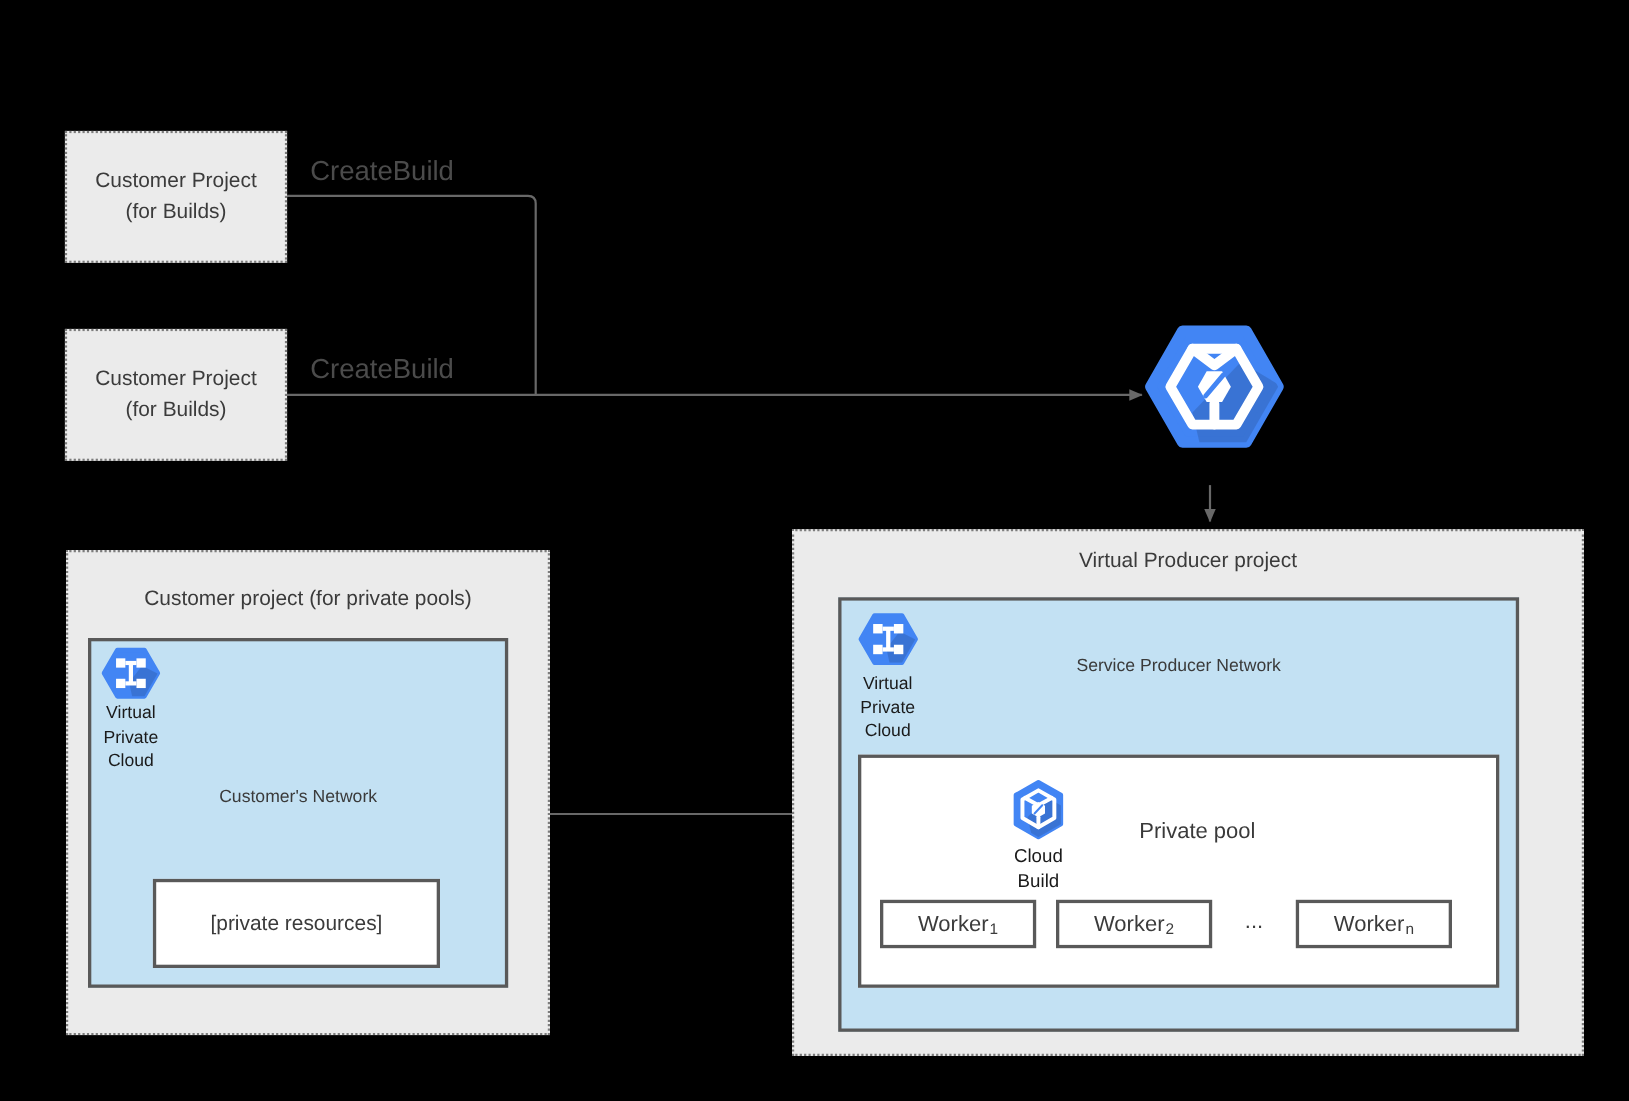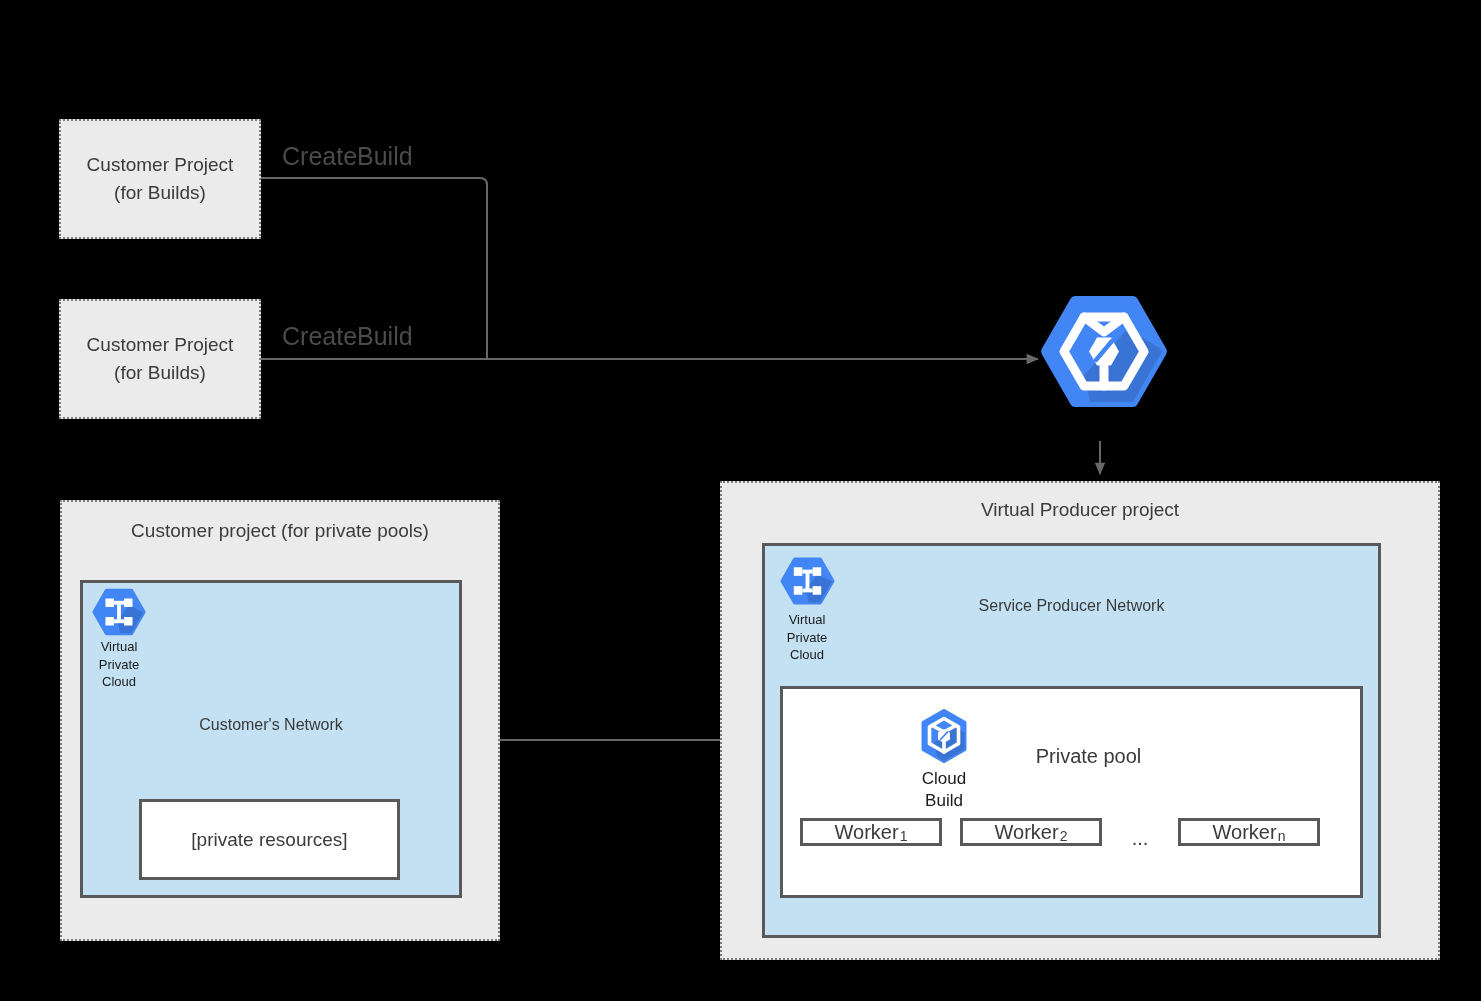--- a/index.html
+++ b/index.html
@@ -57,31 +57,31 @@
     background: #fff;
     border: 3px solid #595959;
   }
   .resources-box {
     display: flex; align-items: center; justify-content: center;
     font-size: 19px; color: #3b3b3b;
   }
 
   .icon-label {
     text-align: center;
-    font-size: 13px; line-height: 1.35; color: #1a1a1a;
+    font-size: 16px; line-height: 1.35; color: #1a1a1a;
   }
   .cb-icon-label { font-size: 17px; line-height: 1.3; }
 
   .pool-title {
     text-align: center;
     font-size: 20px; color: #3a3a3a;
   }
 
   .worker-box {
-    width: 142px; height: 28px;
+    width: 142px; height: 44px;
     display: flex; align-items: center; justify-content: center;
     background: #fff; border: 3px solid #595959;
     font-size: 20px; color: #3b3b3b;
   }
   .worker-sub {
     font-size: 14px;
     position: relative; top: 4px;
     margin-left: 1px;
   }
   .worker-ellipsis {
@@ -127,21 +127,21 @@
     <g stroke="#fff" fill="none" stroke-width="4.5" stroke-linejoin="round" stroke-linecap="round">
       <polygon points="12,28.25 22,11 42,11 52,28.25 42,45.5 22,45.5"></polygon>
       <polyline points="22,11 32,18.5 42,11"></polyline>
       <line x1="32" y1="36" x2="32" y2="45.5"></line>
     </g>
     <polygon points="24.5,28.25 28.5,21.25 35.5,21.25 39.5,28.25 35.5,35.25 28.5,35.25" fill="#fff"></polygon>
     <line x1="28" y1="32.5" x2="36" y2="23" stroke="#4285f4" stroke-width="2.2" stroke-linecap="round"></line>
   </svg>
 
   <div class="abs gray-box project-box" style="left:60px; top:500px; width:440px; height:441px;">
-    <div class="project-title" style="margin-top:18px;">Customer project (for private pools)</div>
+    <div class="project-title" style="margin-top:32px;">Customer project (for private pools)</div>
   </div>
 
   <div class="abs network-box" style="left:80px; top:580px; width:382px; height:318px;"></div>
 
   <svg class="abs" style="left:92px; top:588px;" width="54" height="48" viewBox="0 0 64 56">
     <defs>
         <clipPath id="hexClipVpc1">
           <polygon points="3,28 17.5,3 46.5,3 61,28 46.5,53 17.5,53"></polygon>
         </clipPath>
       </defs>

